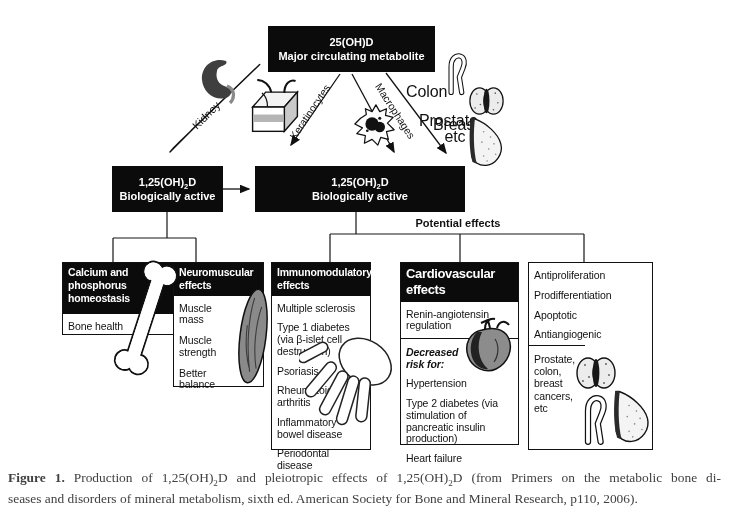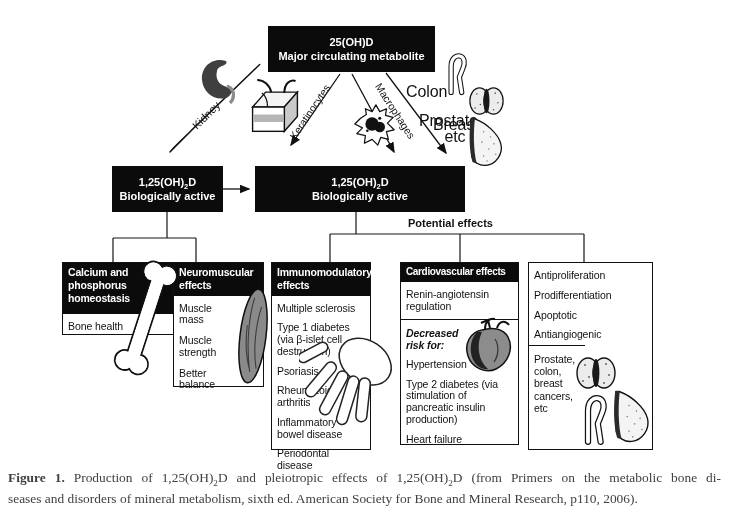--- a/index.html
+++ b/index.html
@@ -9,27 +9,27 @@
   .overlay{position:absolute;left:0;top:0;pointer-events:none;}
   .icon{position:absolute;}
   .blackbox{position:absolute;background:#0b0b0b;color:#fff;font-weight:bold;
             display:flex;flex-direction:column;align-items:center;justify-content:center;
             text-align:left;line-height:1.3;box-sizing:border-box;}
   .blackbox .ln{white-space:nowrap;}
   sub{font-size:0.68em;line-height:0;}
   .obox{position:absolute;border:1.6px solid #111;background:#fff;box-sizing:border-box;}
   .ohead{background:#0b0b0b;color:#fff;font-weight:bold;font-size:10.5px;
          line-height:1.22;padding:3px 4px 4px 5px;letter-spacing:-0.2px;}
-  .ohead.small{font-size:10px;letter-spacing:-0.35px;}
+  .ohead.small{font-size:13px;letter-spacing:-0.35px;}
   .obody{padding:7px 4px 4px 5px;font-size:10.5px;line-height:1.12;letter-spacing:-0.1px;}
   .item{margin-bottom:8px;}
   .item:last-child{margin-bottom:0;}
   .sect{border-top:1.6px solid #111;}
   .pathlabel{position:absolute;font-size:16px;letter-spacing:-0.1px;text-align:center;}
-  .pot-label{position:absolute;font-weight:bold;font-size:11px;text-align:left;}
+  .pot-label{position:absolute;font-weight:bold;font-size:11px;text-align:center;}
   .drisk{font-weight:bold;font-style:italic;margin-bottom:8px;padding-right:48px;line-height:1.15;}
   .caption{position:absolute;left:8px;top:468px;width:713px;color:#404040;
            font-family:"Liberation Serif","DejaVu Serif",serif;font-size:13.4px;line-height:1.56;}
   .cap1{text-align:justify;text-align-last:justify;}
 </style>
 </head>
 <body>
 
 <div class="page">
 

